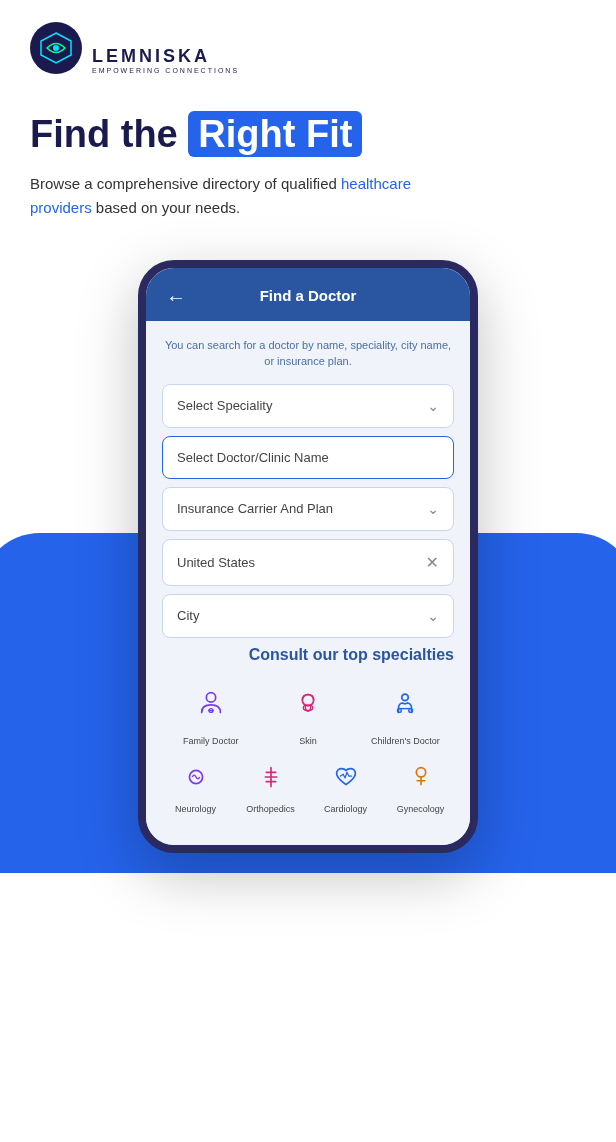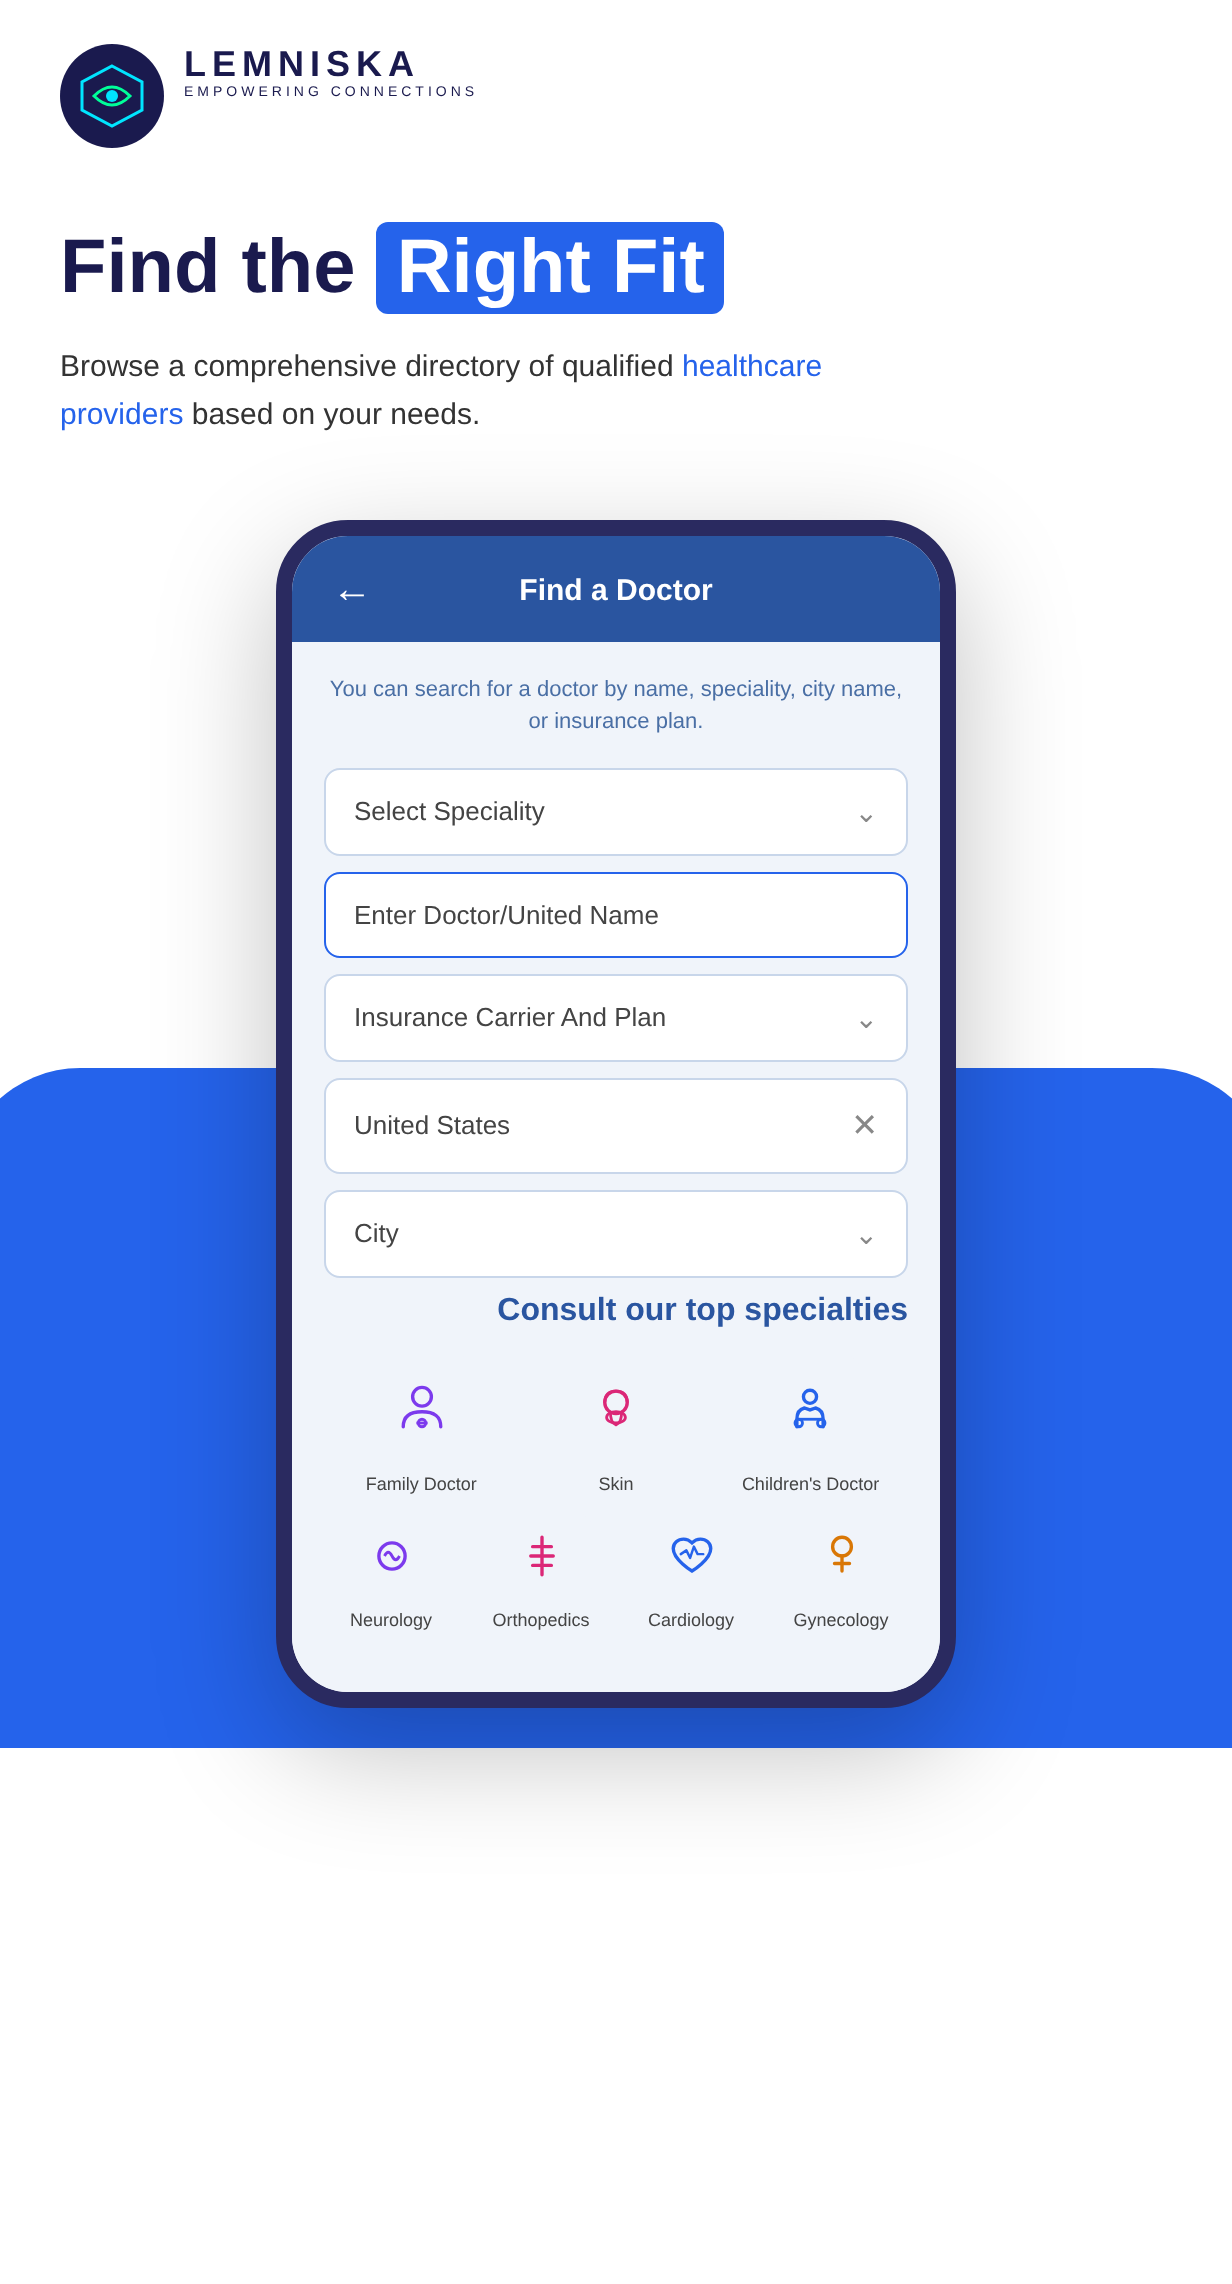--- a/index.html
+++ b/index.html
@@ -7,21 +7,21 @@
       width: 616px;
       min-height: 1142px;
       background: #ffffff;
       font-family: 'Segoe UI', Arial, sans-serif;
       overflow-x: hidden;
     }
 
     
     .header {
       display: flex;
-      align-items: flex-start;
+      align-items: flex-end;
       padding: 22px 36px 10px 30px;
     }
     .logo-circle {
       width: 52px;
       height: 52px;
       border-radius: 50%;
       background: #1a1a4e;
       display: flex;
       align-items: center;
       justify-content: center;
@@ -280,21 +280,21 @@
       <p class="search-hint">You can search for a doctor by name, speciality, city name, or insurance plan.</p>
 
       
       <div class="form-field">
         <span>Select Speciality</span>
         <span class="chevron">⌄</span>
       </div>
 
       
       <div class="form-field active-border">
-        <span>Enter Doctor/United Name</span>
+        <span>Select Doctor/Clinic Name</span>
       </div>
 
       
       <div class="form-field">
         <span>Insurance Carrier And Plan</span>
         <span class="chevron">⌄</span>
       </div>
 
       
       <div class="form-field">

